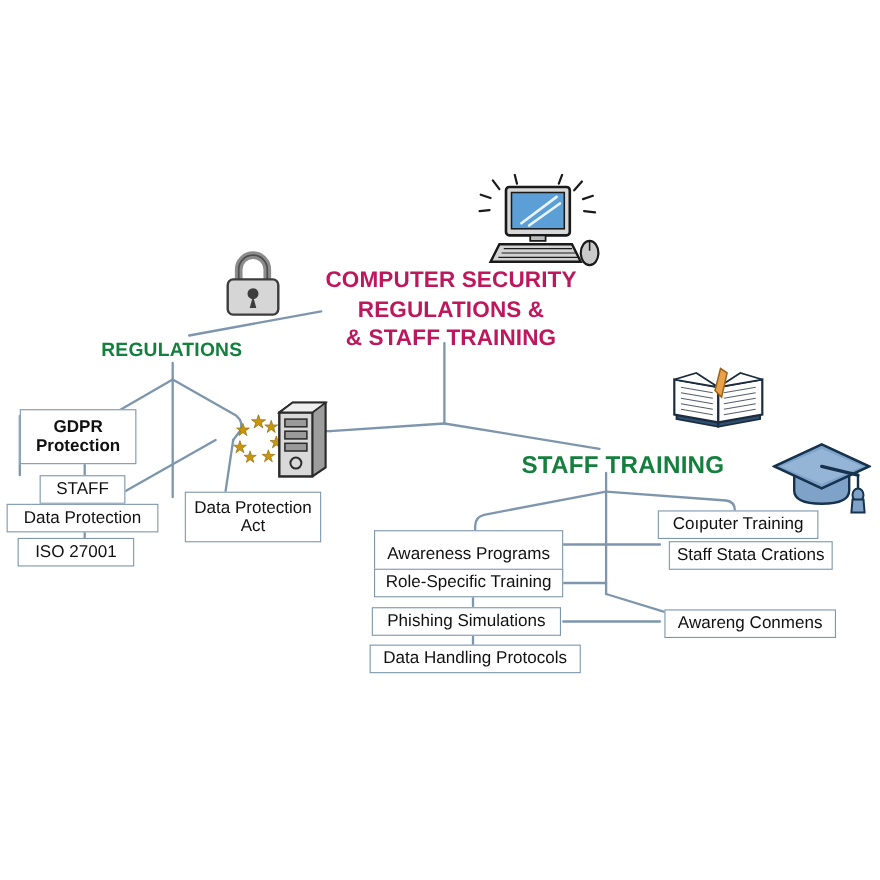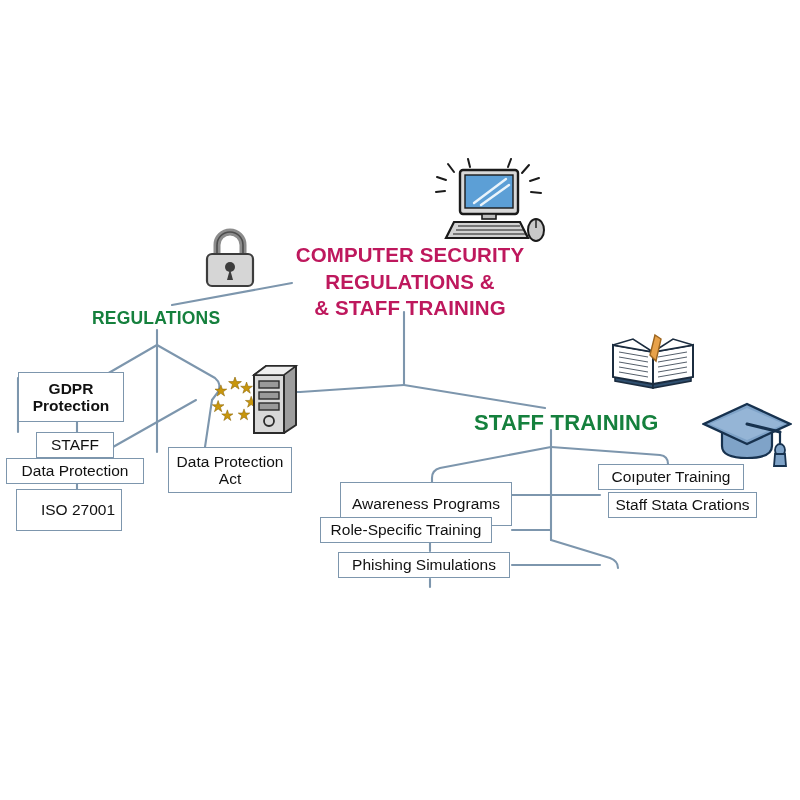--- a/index.html
+++ b/index.html
@@ -140,50 +140,56 @@
   </div>
 
   <div class="node-box" style="left:36px; top:432px; width:78px; height:26px;">
     <span>STAFF</span>
   </div>
 
   <div class="node-box" style="left:6px; top:458px; width:138px; height:26px;">
     <span>Data Protection</span>
   </div>
 
-  <div class="node-box" style="left:16px; top:489px; width:106px; height:42px;justify-content:flex-end;">
+  <div class="node-box" style="left:16px; top:489px; width:106px; height:26px;">
     <span>ISO 27001</span>
   </div>
 
   <div class="node-box wrap" style="left:168px; top:447px; width:124px; height:46px; flex-direction:column;">
     <span>Data Protection</span>
     <span>Act</span>
   </div>
 
   <div class="node-box" style="left:340px; top:482px; width:172px; height:44px;">
     <span>Awareness Programs</span>
   </div>
 
-  <div class="node-box" style="left:320px; top:517px; width:172px; height:26px;">
+  <div class="node-box" style="left:340px; top:517px; width:172px; height:26px;">
     <span>Role-Specific Training</span>
   </div>
 
   <div class="node-box" style="left:338px; top:552px; width:172px; height:26px;">
     <span>Phishing Simulations</span>
   </div>
 
+  <div class="node-box" style="left:336px; top:586px; width:192px; height:26px;">
+    <span>Data Handling Protocols</span>
+  </div>
 
   <div class="node-box" style="left:598px; top:464px; width:146px; height:26px;">
     <span>Coıputer Training</span>
   </div>
 
   <div class="node-box" style="left:608px; top:492px; width:149px; height:26px;">
     <span>Staff Stata Crations</span>
   </div>
 
+  <div class="node-box" style="left:604px; top:554px; width:156px; height:26px;">
+    <span>Awareng Conmens</span>
+  </div>
 
   <svg class="icon" style="left:434px; top:158px;" width="112" height="88" viewBox="0 0 112 88" xmlns="http://www.w3.org/2000/svg">
     <g stroke="#1a1a1a" stroke-width="2" fill="none" stroke-linecap="round">
       <path d="M20 14 L14 6"></path>
         <path d="M12 22 L3 19"></path>
         <path d="M11 33 L2 34"></path>
       <path d="M36 9 L34 1"></path>
       <path d="M88 15 L95 7"></path>
         <path d="M96 23 L105 20"></path>
         <path d="M97 34 L107 35"></path>

